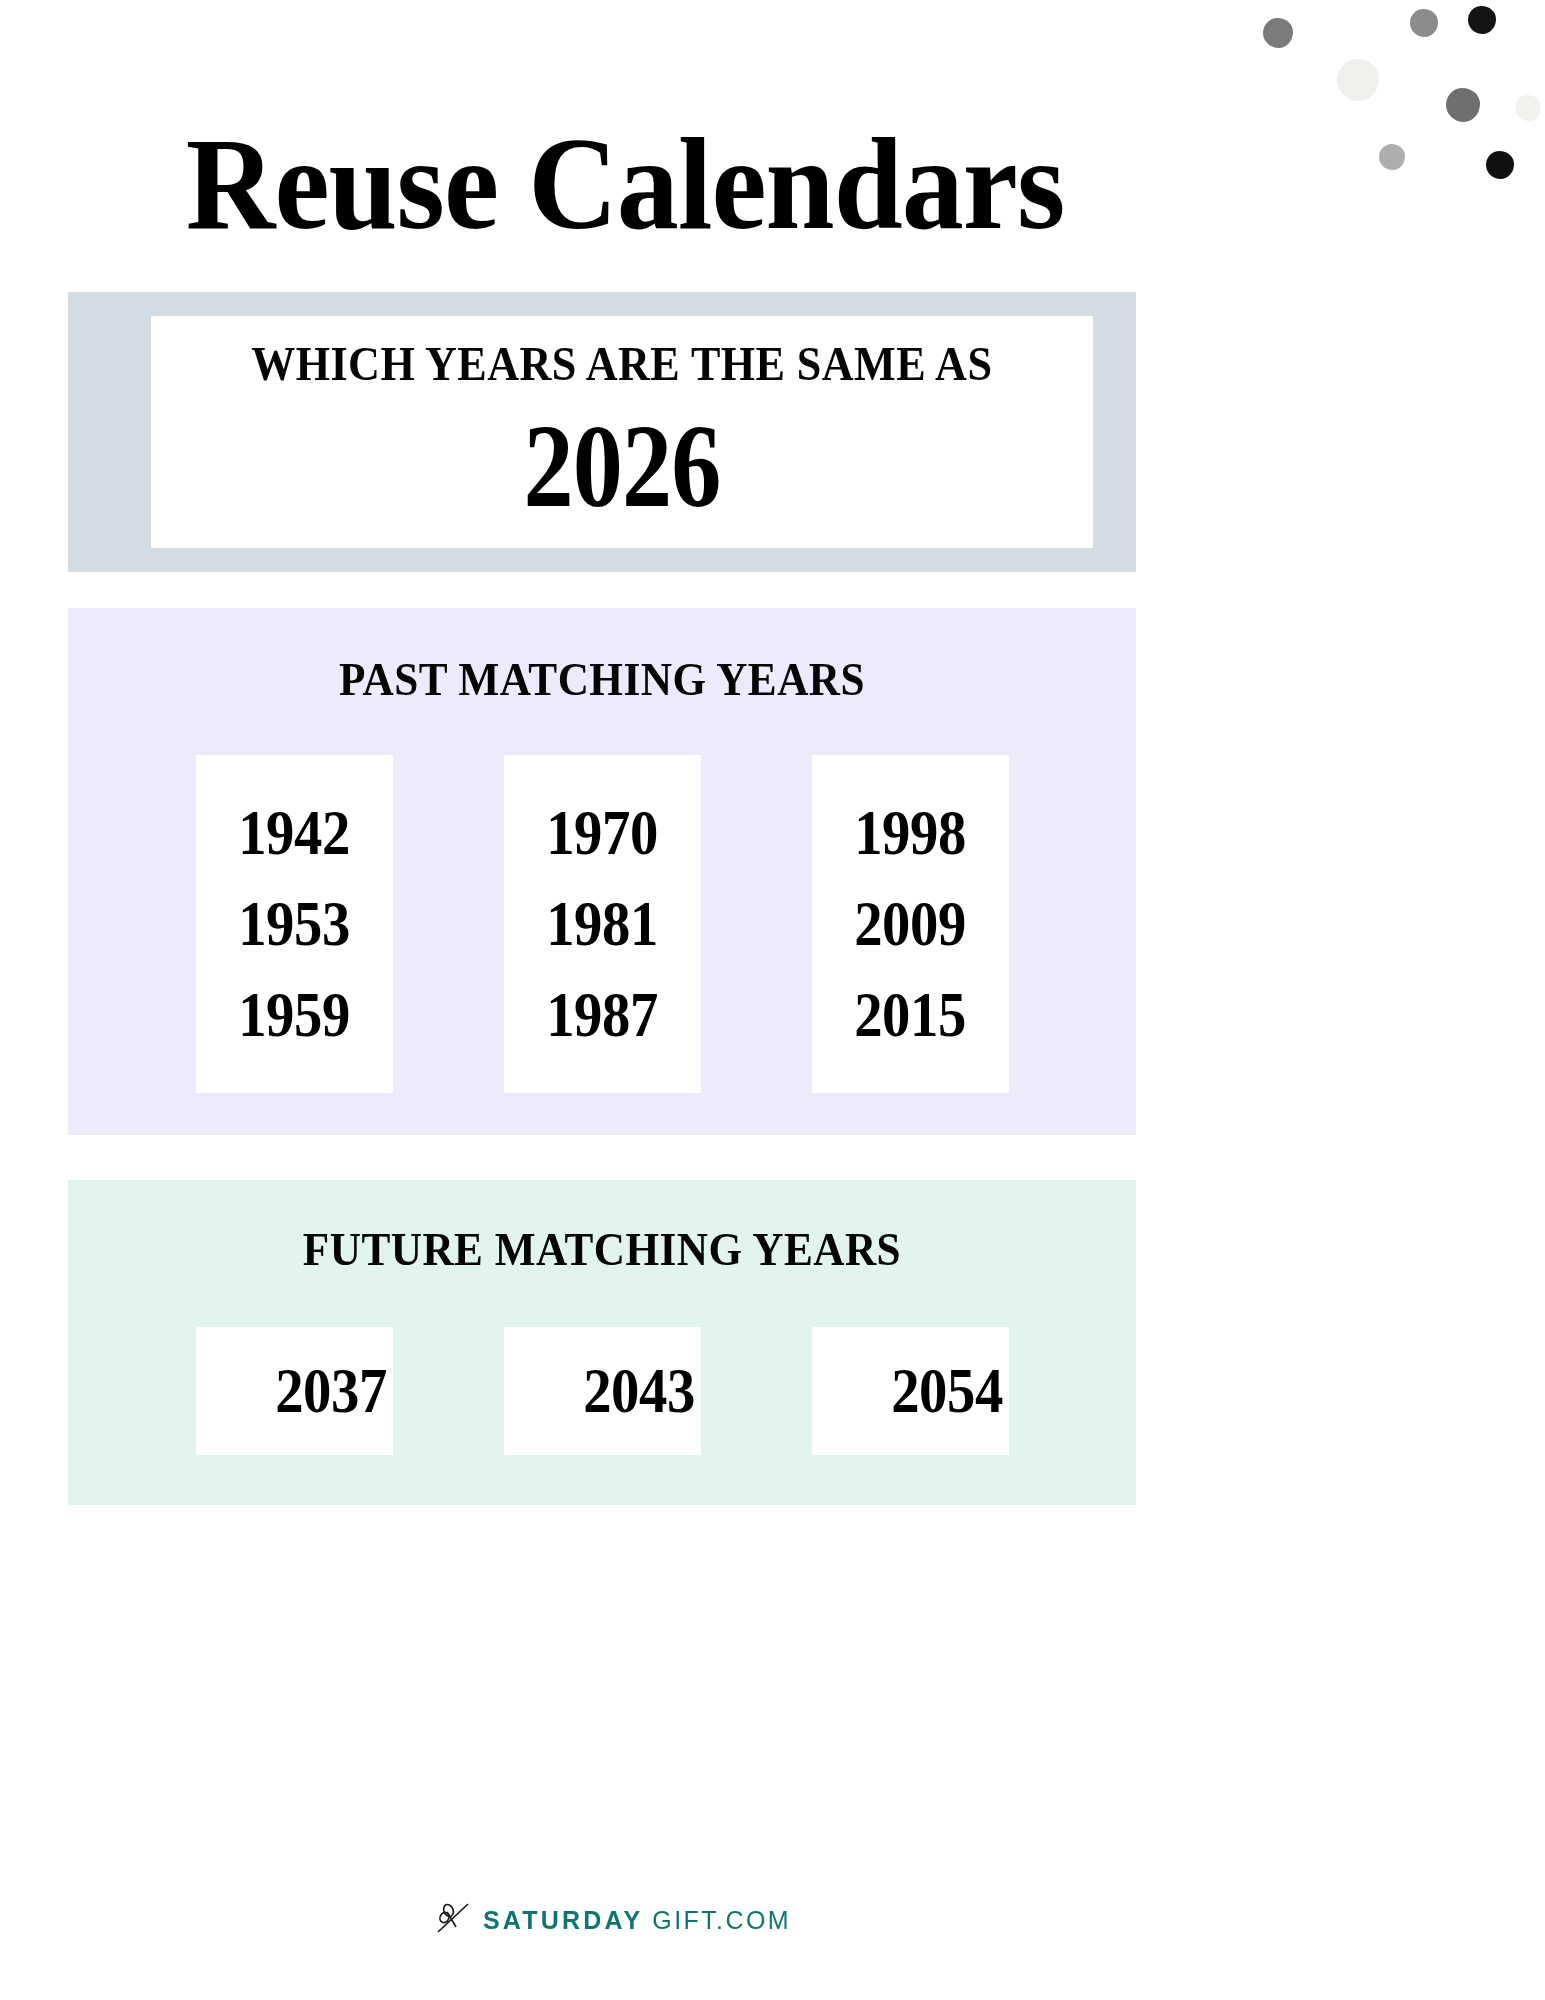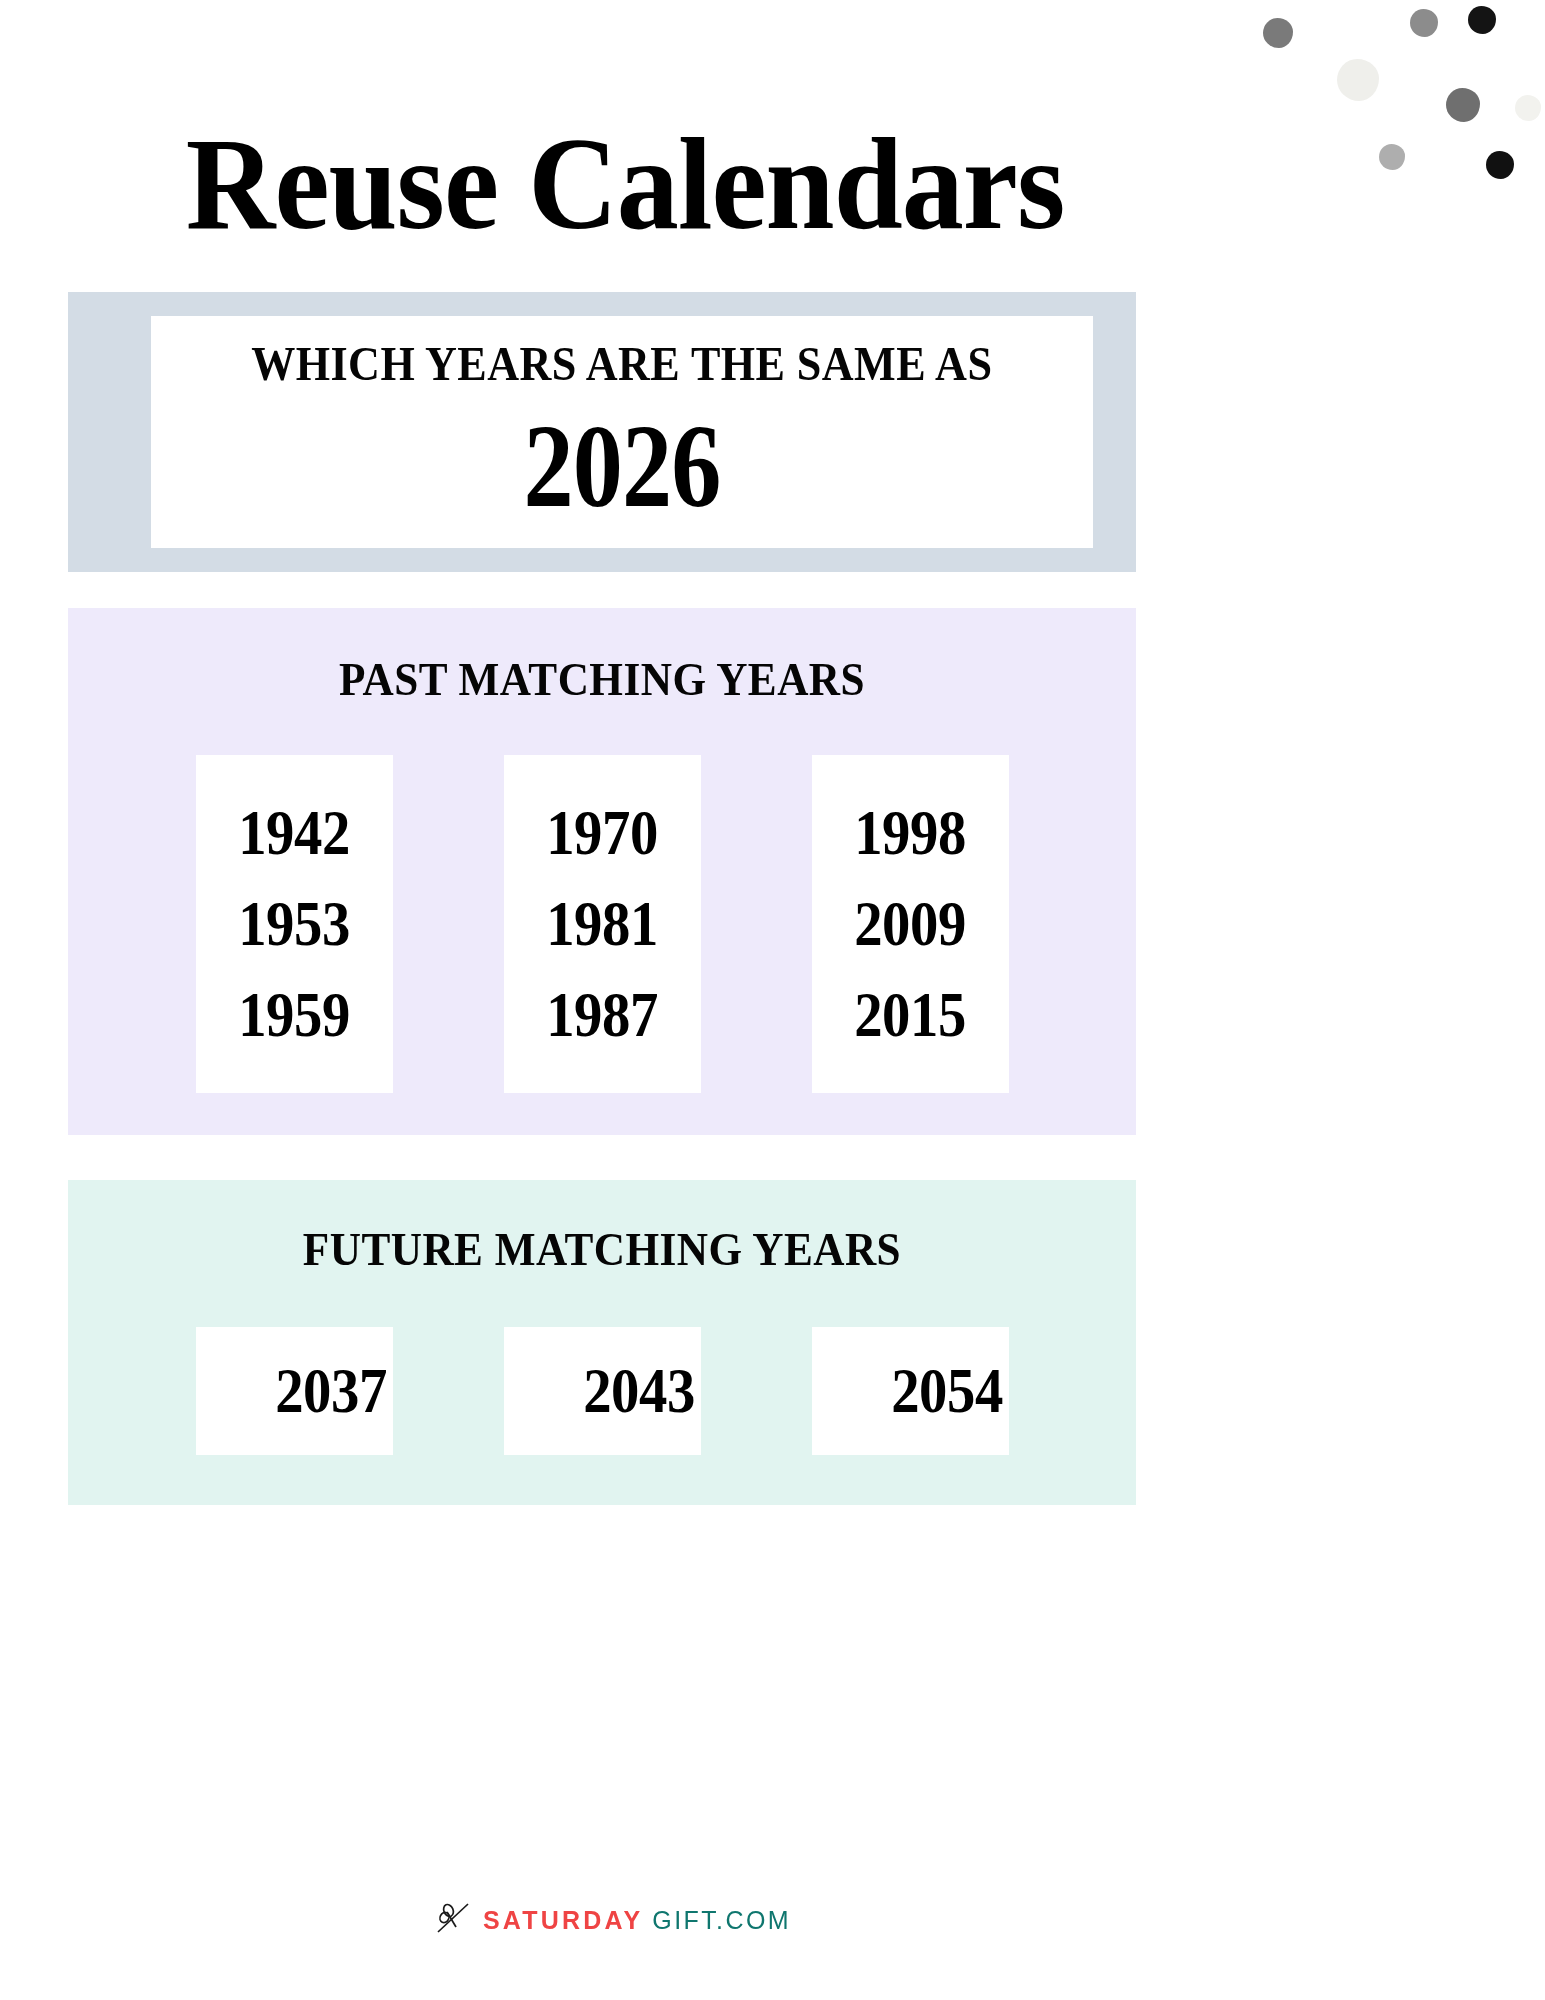--- a/index.html
+++ b/index.html
@@ -169,21 +169,21 @@
     align-items:center;
     justify-content:center;
     gap:9px;
   }
   .scissors-icon { display:block; }
   .footer-brand {
     font-family:"Liberation Sans","DejaVu Sans",sans-serif;
     font-weight:700;
     font-size:25px;
     letter-spacing:3.2px;
-    color:#ef4444;
+    color:#0f766e;
   }
   .footer-domain {
     font-family:"Liberation Sans","DejaVu Sans",sans-serif;
     font-weight:400;
     font-size:25px;
     letter-spacing:2.4px;
     color:#0f766e;
   }
 </style>
 </head>

